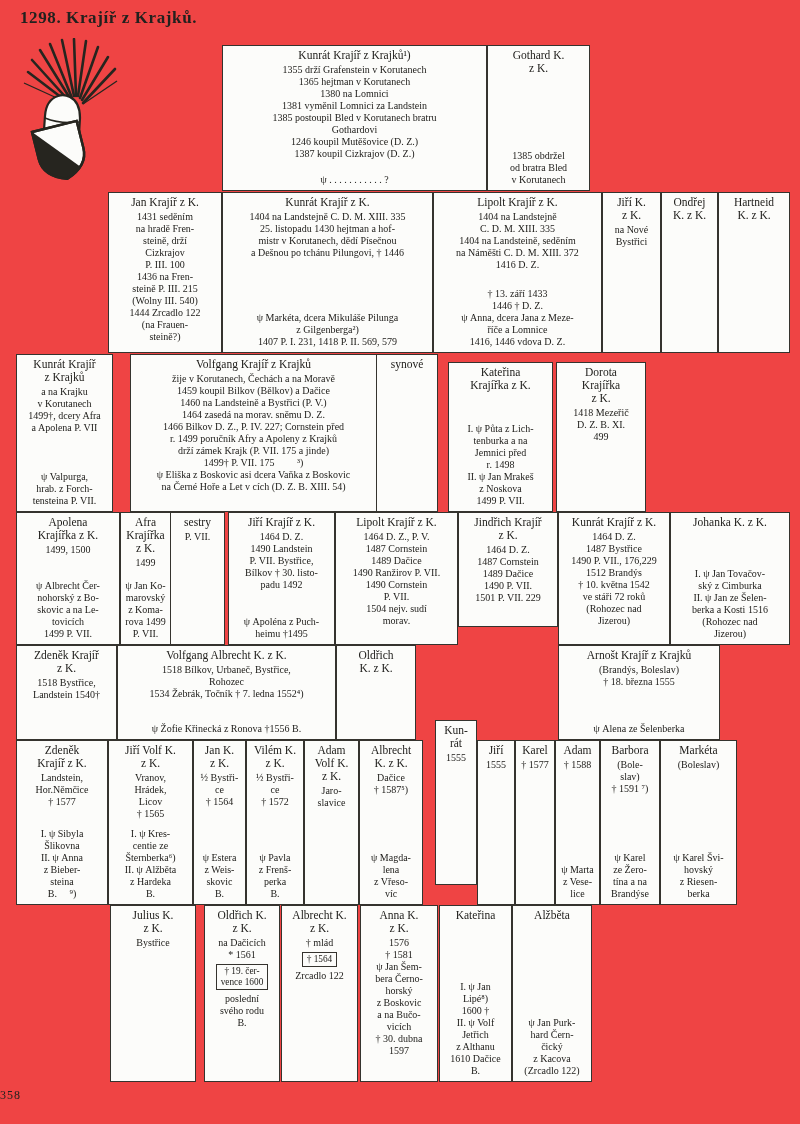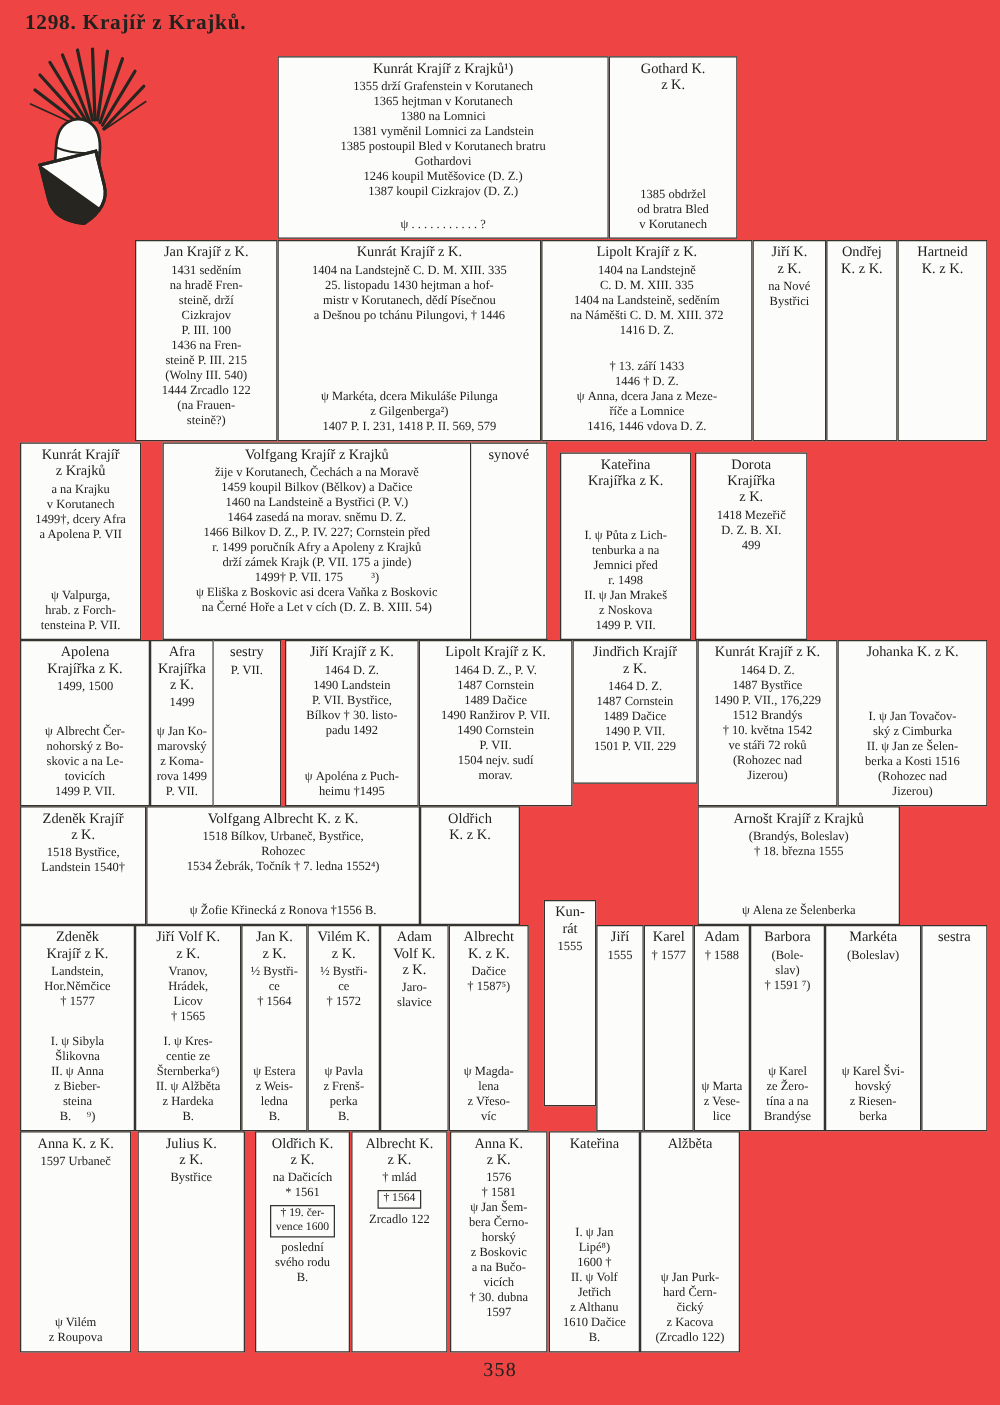--- a/index.html
+++ b/index.html
@@ -22,21 +22,21 @@
   .gtitle { font-size:11.5px; line-height:1.12; margin-bottom:2px; white-space:nowrap; }
   .glines { font-size:10px; line-height:1.2; }
   .glines div, .gtitle div { white-space:nowrap; }
   .spacer { flex:1 1 auto; min-height:2px; }
   .inner-box {
     border:1px solid #35332e; padding:1px 4px; margin:3px 0;
     font-size:9.3px; line-height:1.2;
   }
   .pagenum {
     position:absolute; left:0; right:0; top:1088px;
-    text-align:center; font-size:16px; letter-spacing:1px;
+    text-align:left; font-size:12px; letter-spacing:1px;
   }
 </style>
 </head>
 <body>
 
 <div class="page">
 
   <div class="heading">1298. Krajíř z Krajků.</div>
 
   <div class="arms">
@@ -459,21 +459,21 @@
       </div>
     <div class="glines">
         <div>½ Bystři-</div>
         <div>ce</div>
         <div>† 1564</div>
       </div>
     <div class="spacer"></div>
     <div class="glines">
         <div>ψ Estera</div>
         <div>z Weis-</div>
-        <div>ledna</div>
+        <div>skovic</div>
         <div>B.</div>
       </div>
   </div>
   <div class="gbox" style="left:246px;top:740px;width:58px;height:165px">
     <div class="gtitle">
         <div>Vilém K.</div>
         <div>z K.</div>
       </div>
     <div class="glines">
         <div>½ Bystři-</div>
@@ -580,39 +580,21 @@
         <div>(Boleslav)</div>
       </div>
     <div class="spacer"></div>
     <div class="glines">
         <div>ψ Karel Švi-</div>
         <div>hovský</div>
         <div>z Riesen-</div>
         <div>berka</div>
       </div>
   </div>
-  <div class="gbox" style="left:737px;top:740px;width:53px;height:165px">
-    <div class="gtitle">
-        <div>sestra</div>
-      </div>
-  </div>
-
-  <div class="gbox" style="left:16px;top:905px;width:89px;height:177px">
-    <div class="gtitle">
-        <div>Anna K. z K.</div>
-      </div>
-    <div class="glines">
-        <div>1597 Urbaneč</div>
-      </div>
-    <div class="spacer"></div>
-    <div class="glines">
-        <div>ψ Vilém</div>
-        <div>z Roupova</div>
-      </div>
-  </div>
+
   <div class="gbox" style="left:110px;top:905px;width:86px;height:177px">
     <div class="gtitle">
         <div>Julius K.</div>
         <div>z K.</div>
       </div>
     <div class="glines">
         <div>Bystřice</div>
       </div>
   </div>
   <div class="gbox" style="left:204px;top:905px;width:76px;height:177px">

